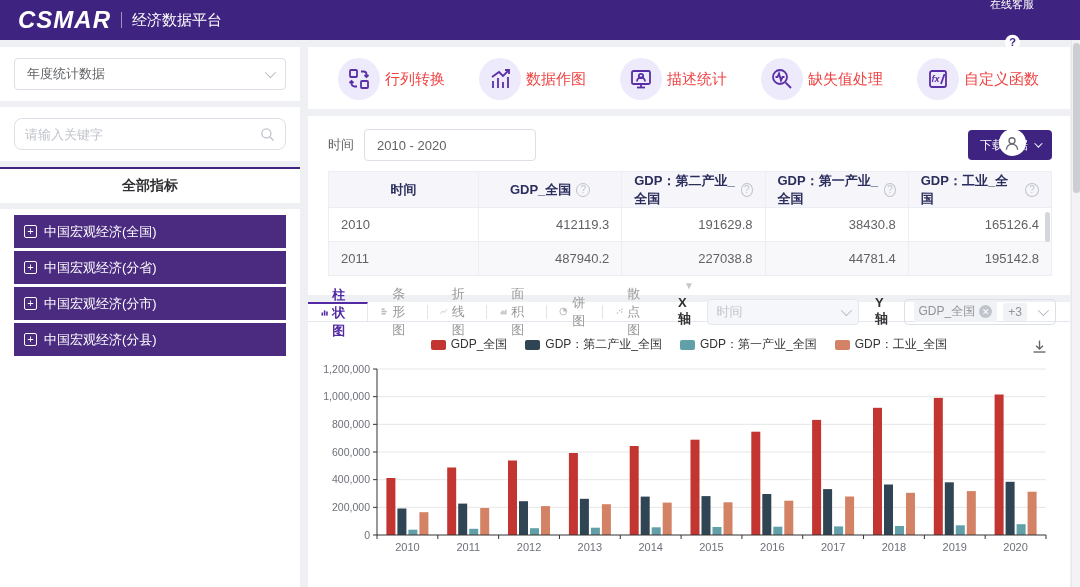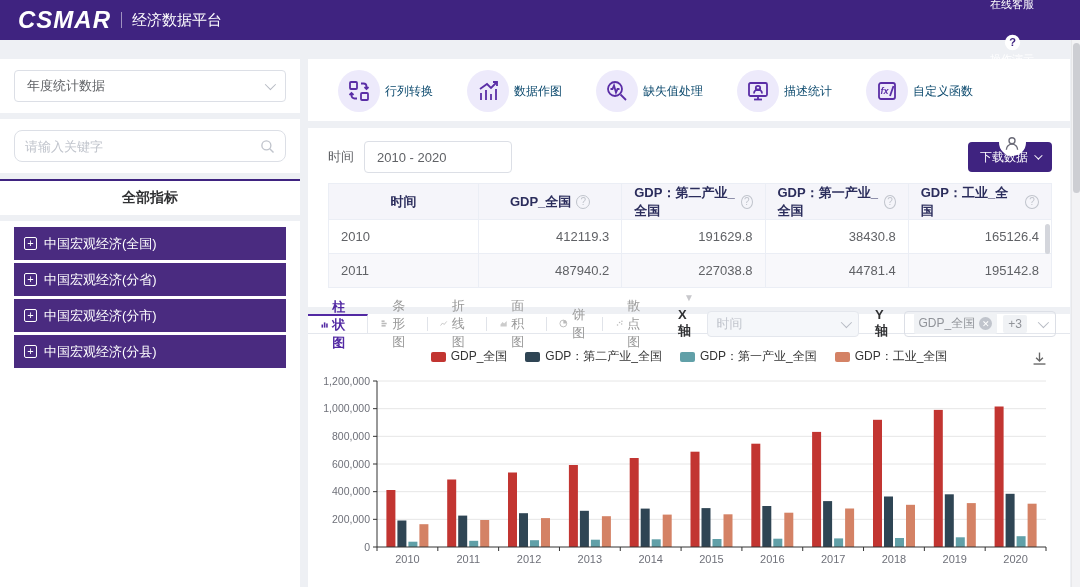--- a/index.html
+++ b/index.html
@@ -12,21 +12,21 @@
   .logo-divider { width:1px; height:16px; background:rgba(255,255,255,.5); margin:0 10px; }
   .product-name { color:#fff; font-size:15px; }
   .header-right { margin-left:auto; display:flex; align-items:center; gap:22px;flex-direction:column; }
   .nav-pill { background:#fff; color:#3f2380; font-weight:bold; font-size:15px; padding:7px 24px; border-radius:17px; cursor:pointer; }
   .nav-plain { color:#fff; font-size:15px; cursor:pointer; }
   .icon-stack { display:flex; flex-direction:column; align-items:center; color:#fff; font-size:11px; gap:1px; cursor:pointer; }
   .vdiv { width:1px; height:18px; background:rgba(255,255,255,.6); }
   .avatar { width:27px; height:27px; border-radius:50%; background:#fff; display:flex; align-items:center; justify-content:center; cursor:pointer; }
 
   
-  .content { display:flex; height:547px; padding-top:19px; gap:8px; }
+  .content { display:flex; height:547px; padding-top:7px; gap:8px; }
   .sidebar { width:300px; flex:none; display:flex; flex-direction:column; gap:6px; }
   .main { flex:1; display:flex; flex-direction:column; gap:7px; margin-right:10px; }
 
   
   .side-box { background:#fff; padding:11px 14px; }
   .select-box { border:1px solid #dcdfe6; border-radius:4px; height:32px; display:flex; align-items:center; padding:0 12px; color:#606266; cursor:pointer; }
   .select-box .chev { margin-left:auto; }
   .chev { width:8px; height:8px; border-right:1.5px solid #b6bac3; border-bottom:1.5px solid #b6bac3; transform:rotate(45deg) translateY(-2px); display:inline-block; }
   .search-box { border:1px solid #dcdfe6; border-radius:8px; height:32px; display:flex; align-items:center; padding:0 10px; }
   .search-box input { border:none; outline:none; flex:1; font-size:13px; color:#606266; font-family:inherit; }
@@ -37,26 +37,26 @@
   .side-tab.inactive { background:#f5f6fa; color:#606266; border-bottom:1px solid #e4e7ed; border-left:1px solid #e4e7ed; }
   .tree { background:#fff; flex:1; padding:6px 14px; }
   .tree-item { background:#4a2b80; color:#fff; height:33px; display:flex; align-items:center; padding:0 10px; margin-bottom:3px; cursor:pointer; font-size:13px; }
   .expand-icon { width:13px; height:13px; border:1px solid #fff; border-radius:2px; display:inline-flex; align-items:center; justify-content:center; font-size:11px; line-height:1; margin-right:7px; flex:none; }
 
   
   .panel { background:#fff; }
   .toolbar { display:flex; gap:34px; padding:11px 0 9px 30px; }
   .tool { display:flex; flex-direction:row; align-items:center; gap:5px; cursor:pointer; }
   .tool-circle { width:42px; height:42px; border-radius:50%; background:#edeafb; display:flex; align-items:center; justify-content:center; }
-  .tool-label { font-size:12px; color:#0c4a6e; }
+  .tool-label { font-size:15px; color:#ef4444; }
 
   
   .filter-row { display:flex; align-items:center; padding:13px 18px 10px 20px; }
   .filter-label { color:#606266; margin-right:10px; }
-  .time-input { border:1px solid #dcdfe6; border-radius:4px; height:32px; width:148px; display:flex; align-items:center; padding:0 12px; color:#606266; }
+  .time-input { border:1px solid #dcdfe6; border-radius:4px; height:32px; width:172px; display:flex; align-items:center; padding:0 12px; color:#606266; }
   .filter-buttons { margin-left:auto; display:flex; gap:10px; }
   .btn-outline { border:1px solid #dcdfe6; background:#fff; border-radius:4px; height:30px; padding:0 13px; font-size:12px; color:#606266; cursor:pointer; font-family:inherit; }
   .btn-primary { border:none; background:#3f2380; color:#fff; border-radius:4px; height:30px; padding:0 12px; font-size:12px; cursor:pointer; display:flex; align-items:center; gap:6px; font-family:inherit;margin-left:47px; }
   .btn-primary .chev { border-color:#fff; width:6px; height:6px; }
   .data-table { margin:0 18px 2px 20px; border:1px solid #ebeef5; border-bottom:none; position:relative; }
   .t-row { display:flex; }
   .t-cell { border-right:1px solid #ebeef5; border-bottom:1px solid #ebeef5; padding:0 12px; display:flex; align-items:center; height:34px; }
   .t-cell:last-child { border-right:none; }
   .t-head .t-cell { background:#f5f5fa; height:36px; justify-content:center; font-weight:bold; color:#2b2d5c; font-size:13px; gap:5px; }
   .c-time { width:150px; flex:none; }
@@ -195,38 +195,38 @@
               <path d="M20 21 V10"></path>
               <path d="M4 10 L11 5 L15 9 L21 3"></path>
               <path d="M17 3 h4 v4"></path>
             </svg>
           </span>
         <span class="tool-label">数据作图</span>
       </div>
       <div class="tool">
         <span class="tool-circle">
             <svg width="24" height="24" viewBox="0 0 24 24" fill="none" stroke="#5a2ea6" stroke-width="1.8">
-              <circle cx="10" cy="10" r="7"></circle>
-              <line x1="15.5" y1="15.5" x2="21" y2="21"></line>
-              <path d="M5.5 10 h2 l1.5 -3.5 2 7 1.5 -3.5 h2"></path>
-            </svg>
-          </span>
-        <span class="tool-label">缺失值处理</span>
-      </div>
-      <div class="tool">
-        <span class="tool-circle">
-            <svg width="24" height="24" viewBox="0 0 24 24" fill="none" stroke="#5a2ea6" stroke-width="1.8">
               <rect x="3" y="4" width="18" height="13" rx="1.5"></rect>
               <circle cx="12" cy="9" r="2.2"></circle>
               <path d="M8 14.5 a4 4 0 0 1 8 0"></path>
               <line x1="12" y1="17" x2="12" y2="20"></line>
               <line x1="8" y1="20.5" x2="16" y2="20.5"></line>
             </svg>
           </span>
         <span class="tool-label">描述统计</span>
+      </div>
+      <div class="tool">
+        <span class="tool-circle">
+            <svg width="24" height="24" viewBox="0 0 24 24" fill="none" stroke="#5a2ea6" stroke-width="1.8">
+              <circle cx="10" cy="10" r="7"></circle>
+              <line x1="15.5" y1="15.5" x2="21" y2="21"></line>
+              <path d="M5.5 10 h2 l1.5 -3.5 2 7 1.5 -3.5 h2"></path>
+            </svg>
+          </span>
+        <span class="tool-label">缺失值处理</span>
       </div>
       <div class="tool">
         <span class="tool-circle">
             <svg width="24" height="24" viewBox="0 0 24 24" fill="none" stroke="#5a2ea6" stroke-width="1.8">
               <rect x="4" y="4" width="16" height="16" rx="2"></rect>
               <text x="9.5" y="14.8" text-anchor="middle" font-size="9" font-style="italic" font-weight="bold" fill="#5a2ea6" stroke="none">fx</text>
               <line x1="15" y1="17" x2="18.5" y2="7"></line>
             </svg>
           </span>
         <span class="tool-label">自定义函数</span>

